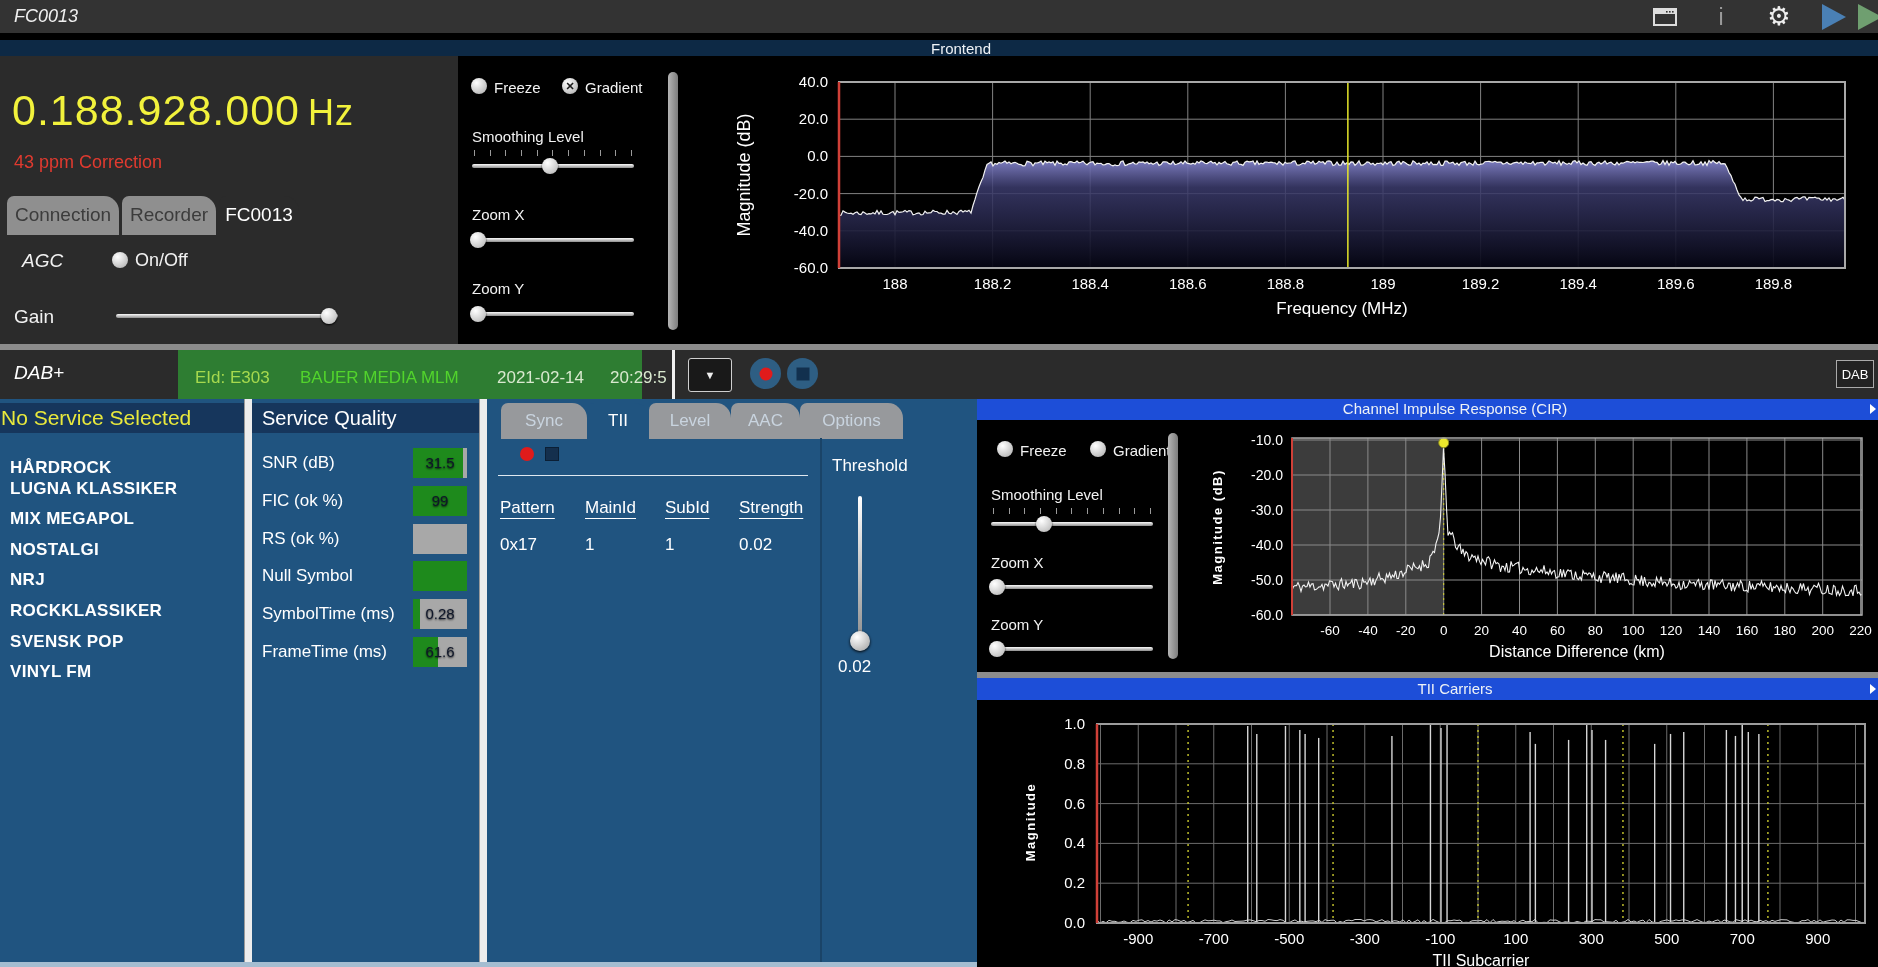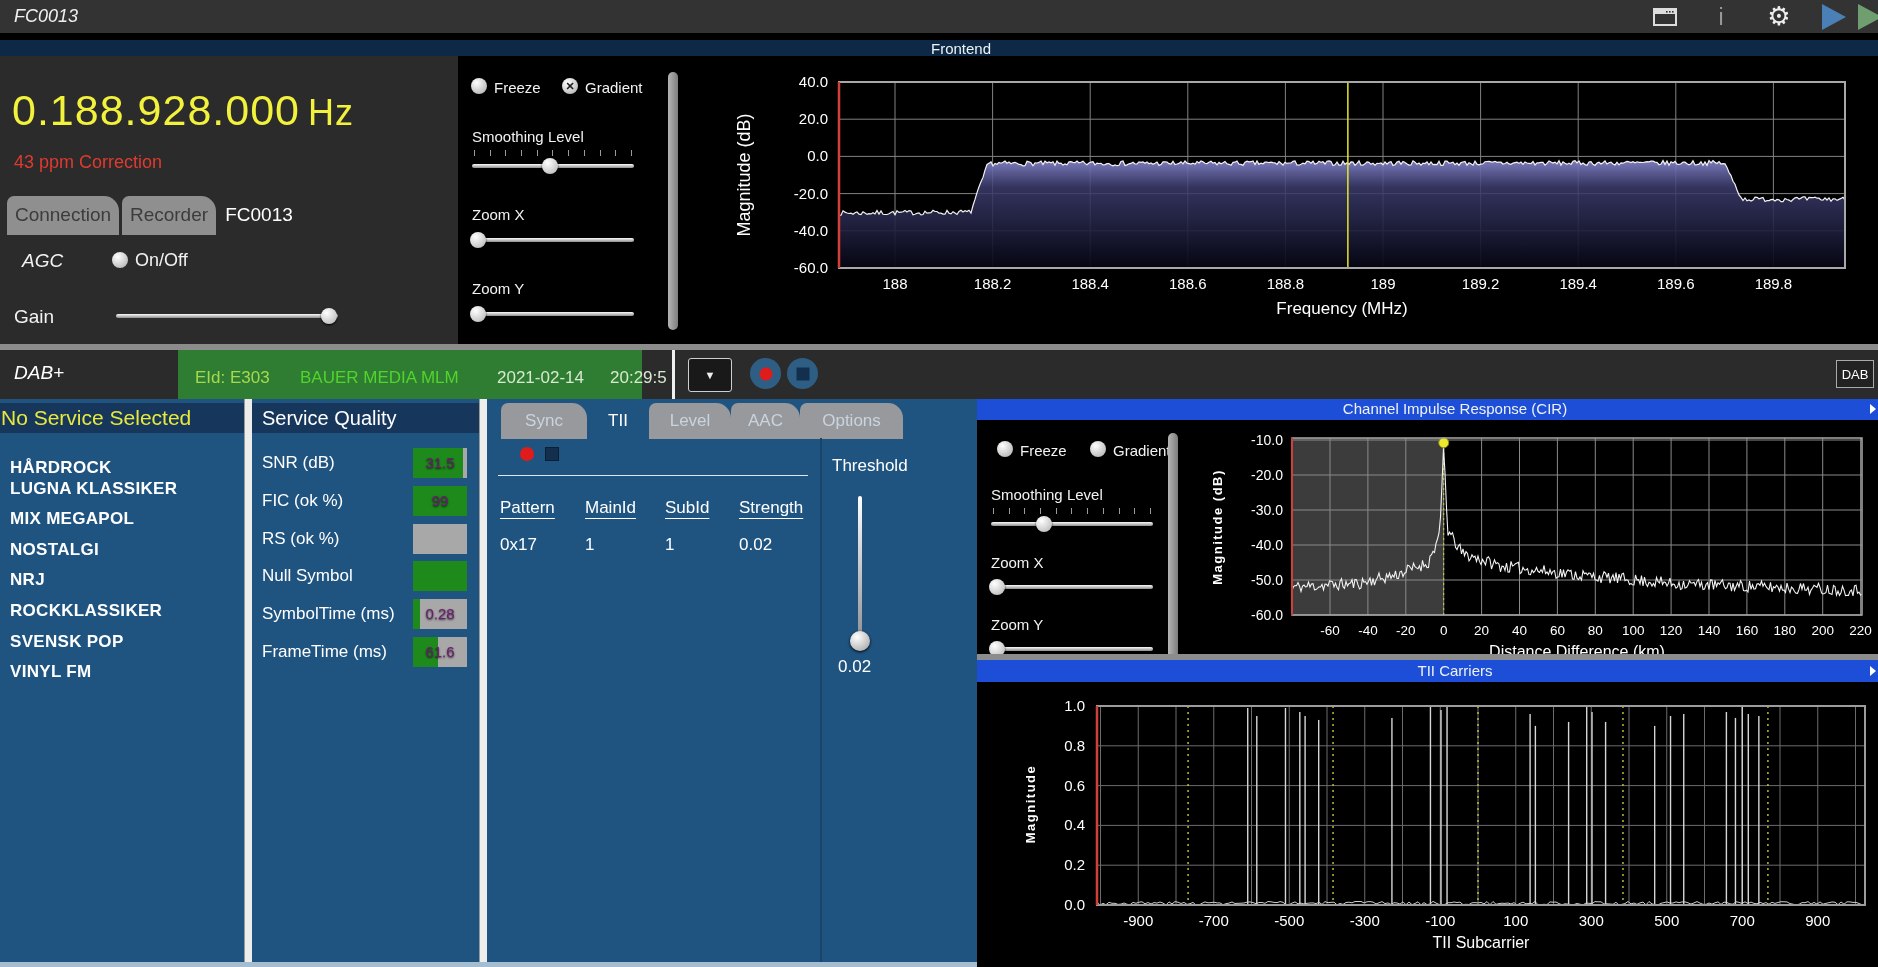--- a/index.html
+++ b/index.html
@@ -62,21 +62,21 @@
   #svc-head .t{margin-left:1px;font-size:21px;line-height:30px;color:#e9e93c;}
   .svc{position:absolute;left:10px;font-size:17px;font-weight:bold;letter-spacing:.3px;color:#fff;white-space:nowrap;}
   .vsep{position:absolute;top:0;width:8px;height:563px;background:#ededed;border-left:1px solid #9a9a9a;box-sizing:border-box;}
   #q-head{left:252px;width:227px;}
   #q-head .t{margin-left:10px;font-size:20px;line-height:30px;color:#fff;}
   #quality{left:252px;top:0;width:227px;height:563px;}
   .qrow{position:absolute;left:0;width:227px;height:30px;}
   .qlabel{position:absolute;left:10px;font-size:17px;line-height:30px;color:#fff;white-space:nowrap;}
   .meter{position:absolute;left:161px;top:0;width:54px;height:30px;background:#a8a8a8;overflow:hidden;}
   .mfill{position:absolute;left:0;top:0;bottom:0;background:#1e8a1c;}
-  .mval{position:relative;text-align:center;font-size:15px;line-height:30px;color:#701a75;text-shadow:0 1px 2px rgba(0,0,0,.8);}
+  .mval{position:relative;text-align:center;font-size:15px;line-height:30px;color:#0f172a;text-shadow:0 1px 2px rgba(0,0,0,.8);}
   #tii-panel{left:487px;top:0;width:560px;height:563px;}
   .btab{position:absolute;top:4px;height:36px;background:#97999c;color:#c9d4df;border-radius:7px 15px 0 0;
         text-align:center;line-height:35px;font-size:17px;}
   .btab.active{background:#205480;color:#fff;}
   #recdot{left:33px;top:48px;width:14px;height:14px;border-radius:50%;background:#e01b1b;}
   #sqind{left:58px;top:48px;width:14px;height:14px;background:#142f4d;border:1px solid #0b1f35;box-sizing:border-box;}
   #thr-rule{left:11px;top:76px;width:310px;height:1px;background:#dfe8f0;}
   .tcell{position:absolute;font-size:17px;color:#fff;white-space:nowrap;}
   .tcell.th{text-decoration:underline;text-underline-offset:5px;}
   #tii-divider{left:333px;top:39px;width:2px;height:524px;background:#1a4468;}
@@ -437,21 +437,21 @@
         <line x1="466.7" y1="39" x2="466.7" y2="216" stroke="#d6d630" stroke-width="1" stroke-dasharray="2,3"></line>
         <polyline points="315.0,191.4 316.5,187.6 318.0,186.6 319.5,186.7 321.0,183.5 322.5,187.2 324.0,192.5 325.5,187.1 327.0,186.1 328.5,187.9 330.0,187.5 331.5,183.0 333.0,188.0 334.5,185.0 336.0,184.7 337.5,190.9 339.0,190.6 340.5,189.3 342.0,187.8 343.5,188.0 345.0,185.4 346.5,190.8 348.0,185.1 349.5,185.3 351.0,187.1 352.5,181.9 354.0,182.3 355.5,182.7 357.0,188.0 358.5,184.2 360.0,188.6 361.5,190.8 363.0,182.6 364.5,179.7 366.0,187.7 367.5,189.4 369.0,182.3 370.5,186.9 372.0,184.4 373.5,184.0 375.0,180.7 376.5,189.0 378.0,180.5 379.5,180.8 381.0,185.9 382.5,189.9 384.0,188.9 385.5,179.5 387.0,183.2 388.5,182.6 390.0,185.3 391.5,182.2 393.0,179.0 394.5,186.4 396.0,179.4 397.5,186.2 399.0,181.1 400.5,178.5 402.0,174.0 403.5,180.3 405.0,179.5 406.5,180.5 408.0,183.7 409.5,175.2 411.0,178.6 412.5,174.2 414.0,179.4 415.5,176.0 417.0,178.1 418.5,171.9 420.0,179.5 421.5,179.5 423.0,172.8 424.5,172.3 426.0,177.7 427.5,174.2 429.0,173.5 430.5,166.3 432.0,166.7 433.5,168.8 435.0,170.9 436.5,164.2 438.0,167.6 439.5,168.9 441.0,169.8 442.5,166.8 444.0,172.2 445.5,161.3 447.0,167.6 448.5,165.7 450.0,168.6 451.5,168.5 453.0,157.0 454.5,155.7 456.0,152.3 457.5,153.5 459.0,144.4 460.5,140.0 462.0,134.0 463.5,118.1 465.0,84.6 466.5,48.6 468.0,73.9 469.5,109.0 471.0,136.4 472.5,133.2 474.0,135.5 475.5,133.6 477.0,139.3 478.5,148.4 480.0,150.6 481.5,146.8 483.0,145.2 484.5,154.9 486.0,149.8 487.5,156.8 489.0,152.7 490.5,154.5 492.0,161.9 493.5,159.8 495.0,155.8 496.5,158.3 498.0,157.2 499.5,162.5 501.0,157.1 502.5,162.4 504.0,165.5 505.5,160.5 507.0,163.1 508.5,165.9 510.0,158.9 511.5,157.9 513.0,160.6 514.5,170.0 516.0,165.4 517.5,160.9 519.0,164.7 520.5,163.6 522.0,165.0 523.5,172.9 525.0,167.2 526.5,167.4 528.0,171.5 529.5,164.0 531.0,173.1 532.5,173.0 534.0,162.3 535.5,167.0 537.0,166.1 538.5,164.7 540.0,163.9 541.5,163.3 543.0,174.6 544.5,173.4 546.0,168.4 547.5,171.0 549.0,170.9 550.5,169.7 552.0,175.6 553.5,175.7 555.0,171.1 556.5,173.5 558.0,172.0 559.5,168.5 561.0,172.3 562.5,173.4 564.0,170.6 565.5,173.4 567.0,166.4 568.5,174.6 570.0,173.0 571.5,175.6 573.0,170.5 574.5,175.1 576.0,172.3 577.5,171.5 579.0,179.3 580.5,178.0 582.0,177.7 583.5,170.1 585.0,178.4 586.5,170.5 588.0,178.1 589.5,173.0 591.0,170.9 592.5,172.1 594.0,171.4 595.5,180.1 597.0,180.4 598.5,172.7 600.0,179.2 601.5,180.6 603.0,178.0 604.5,181.0 606.0,171.8 607.5,174.8 609.0,174.0 610.5,175.9 612.0,173.9 613.5,174.6 615.0,178.6 616.5,174.2 618.0,180.7 619.5,181.1 621.0,182.1 622.5,176.4 624.0,183.9 625.5,177.4 627.0,172.8 628.5,174.1 630.0,178.3 631.5,174.2 633.0,184.1 634.5,178.7 636.0,175.9 637.5,182.2 639.0,173.7 640.5,183.8 642.0,175.2 643.5,180.2 645.0,174.9 646.5,174.3 648.0,181.6 649.5,180.8 651.0,181.3 652.5,185.4 654.0,184.5 655.5,185.8 657.0,186.0 658.5,176.0 660.0,180.8 661.5,180.6 663.0,184.8 664.5,176.6 666.0,186.9 667.5,178.0 669.0,184.9 670.5,187.5 672.0,183.2 673.5,184.0 675.0,187.0 676.5,184.4 678.0,187.4 679.5,178.4 681.0,182.4 682.5,183.9 684.0,177.7 685.5,185.5 687.0,183.0 688.5,183.5 690.0,187.0 691.5,184.2 693.0,179.1 694.5,186.9 696.0,184.9 697.5,185.7 699.0,189.1 700.5,187.9 702.0,183.2 703.5,190.5 705.0,189.7 706.5,182.1 708.0,189.1 709.5,188.5 711.0,185.9 712.5,181.8 714.0,184.0 715.5,184.0 717.0,183.2 718.5,186.8 720.0,182.4 721.5,180.5 723.0,187.6 724.5,183.1 726.0,190.6 727.5,190.1 729.0,185.5 730.5,183.7 732.0,190.6 733.5,180.9 735.0,181.1 736.5,190.4 738.0,181.4 739.5,187.5 741.0,183.7 742.5,185.4 744.0,182.9 745.5,180.8 747.0,187.1 748.5,189.7 750.0,188.7 751.5,184.0 753.0,184.2 754.5,192.1 756.0,184.1 757.5,191.3 759.0,187.7 760.5,183.9 762.0,187.8 763.5,181.7 765.0,184.2 766.5,191.6 768.0,192.0 769.5,191.2 771.0,193.0 772.5,182.1 774.0,190.3 775.5,185.7 777.0,190.0 778.5,189.7 780.0,185.0 781.5,184.6 783.0,186.4 784.5,182.1 786.0,187.2 787.5,184.2 789.0,187.4 790.5,189.3 792.0,190.6 793.5,183.3 795.0,192.9 796.5,187.7 798.0,189.0 799.5,186.3 801.0,188.0 802.5,192.1 804.0,186.5 805.5,191.2 807.0,191.0 808.5,193.4 810.0,184.1 811.5,189.9 813.0,193.6 814.5,188.0 816.0,189.5 817.5,192.5 819.0,194.2 820.5,194.3 822.0,190.4 823.5,184.3 825.0,190.2 826.5,184.5 828.0,191.2 829.5,191.2 831.0,188.2 832.5,195.4 834.0,191.1 835.5,189.0 837.0,186.2 838.5,187.3 840.0,188.3 841.5,184.4 843.0,188.4 844.5,193.9 846.0,194.9 847.5,194.5 849.0,193.5 850.5,186.0 852.0,194.3 853.5,194.7 855.0,195.5 856.5,186.4 858.0,187.5 859.5,196.2 861.0,192.1 862.5,196.4 864.0,193.9 865.5,187.1 867.0,191.1 868.5,196.7 870.0,196.3 871.5,196.5 873.0,192.4 874.5,191.0 876.0,196.8 877.5,186.8 879.0,186.3 880.5,194.3 882.0,193.1 883.5,196.0 885.0,195.5" fill="none" stroke="#f2f2f2" stroke-width="1.1"></polyline>
         <circle cx="466.7" cy="43.800000000000004" r="5" fill="#ece82c" stroke="#8a8a20"></circle>
         <rect x="315" y="39" width="570" height="177" fill="none" stroke="#a8a8a8" stroke-width="1.5"></rect>
         <line x1="315" y1="39" x2="315" y2="216" stroke="#d04038" stroke-width="2"></line>
         <text x="600" y="258" font-size="16" text-anchor="middle" fill="#fff" font-weight="normal" letter-spacing="0">Distance Difference (km)</text>
         <text x="245" y="128" font-size="13" text-anchor="middle" fill="#fff" font-weight="bold" letter-spacing="1.5px" transform="rotate(-90 245 128)">Magnitude (dB)</text>
       </svg>
   </div>
 
-  <div class="abs chartbox" style="left:977px;top:654px;width:901px;height:251px;">
+  <div class="abs chartbox" style="left:977px;top:672px;width:901px;height:251px;">
     <div class="abs" style="left:0;top:0;width:901px;height:6px;background:#8c8c8c;"></div>
     <div class="ptitle" style="top:6px;height:22px;">
       <div class="t" style="top:2px;">TII Carriers</div>
       <div class="scrollmark" style="top:6px;"></div>
     </div>
     <svg id="svg-tii" width="901" height="301" style="position:absolute;left:0;top:0;">
         <line x1="123.5" y1="52" x2="123.5" y2="251" stroke="#6c6c6c" stroke-width="1"></line>
         <line x1="161.25" y1="52" x2="161.25" y2="251" stroke="#6c6c6c" stroke-width="1"></line>
         <line x1="199" y1="52" x2="199" y2="251" stroke="#6c6c6c" stroke-width="1"></line>
         <line x1="236.75" y1="52" x2="236.75" y2="251" stroke="#6c6c6c" stroke-width="1"></line>

